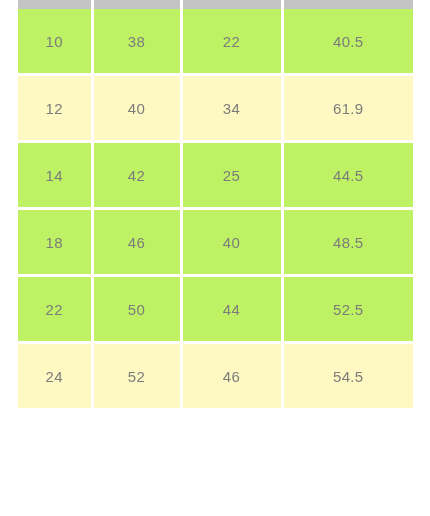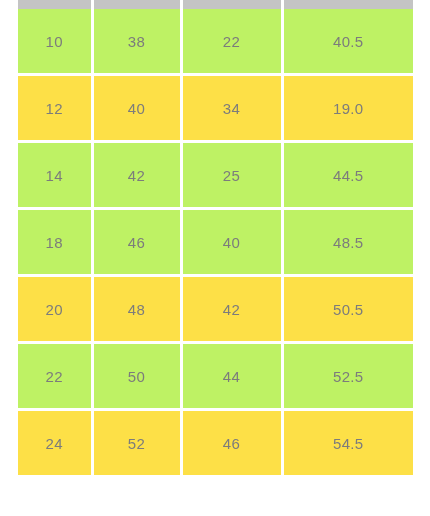--- a/index.html
+++ b/index.html
@@ -59,21 +59,21 @@
     color: #7c7c7c;
     letter-spacing: 0.3px;
     border-right: 3px solid #ffffff;
     border-bottom: 3px solid #ffffff;
     background: #bef264;
   }
   tbody tr.data-row td:last-child {
     border-right: 0;
   }
   tbody tr.data-row.alt td {
-    background: #fde047;
+    background: #fef9c3;
   }
   tbody tr.data-row:last-child td {
     border-bottom: 0;
   }
 </style>
 </head>
 <body>
 
 <div id="size-table-wrapper">
   <table class="size-table">
@@ -95,39 +95,33 @@
       <tr class="data-row">
         <td>10</td>
         <td>38</td>
         <td>22</td>
         <td>40.5</td>
       </tr>
       <tr class="data-row alt">
         <td>12</td>
         <td>40</td>
         <td>34</td>
-        <td>19.0</td>
+        <td>61.9</td>
       </tr>
       <tr class="data-row">
         <td>14</td>
         <td>42</td>
         <td>25</td>
         <td>44.5</td>
       </tr>
       <tr class="data-row">
         <td>18</td>
         <td>46</td>
         <td>40</td>
         <td>48.5</td>
-      </tr>
-      <tr class="data-row alt">
-        <td>20</td>
-        <td>48</td>
-        <td>42</td>
-        <td>50.5</td>
       </tr>
       <tr class="data-row">
         <td>22</td>
         <td>50</td>
         <td>44</td>
         <td>52.5</td>
       </tr>
       <tr class="data-row alt">
         <td>24</td>
         <td>52</td>

